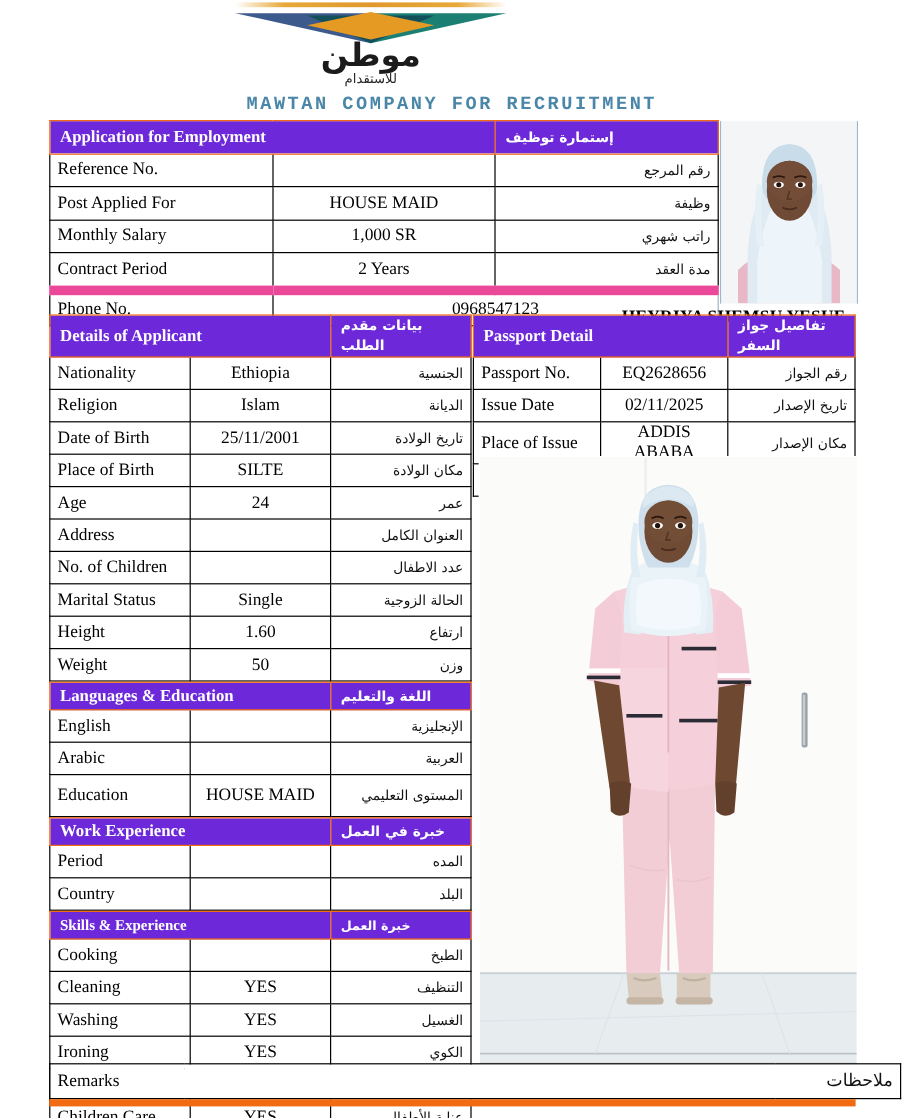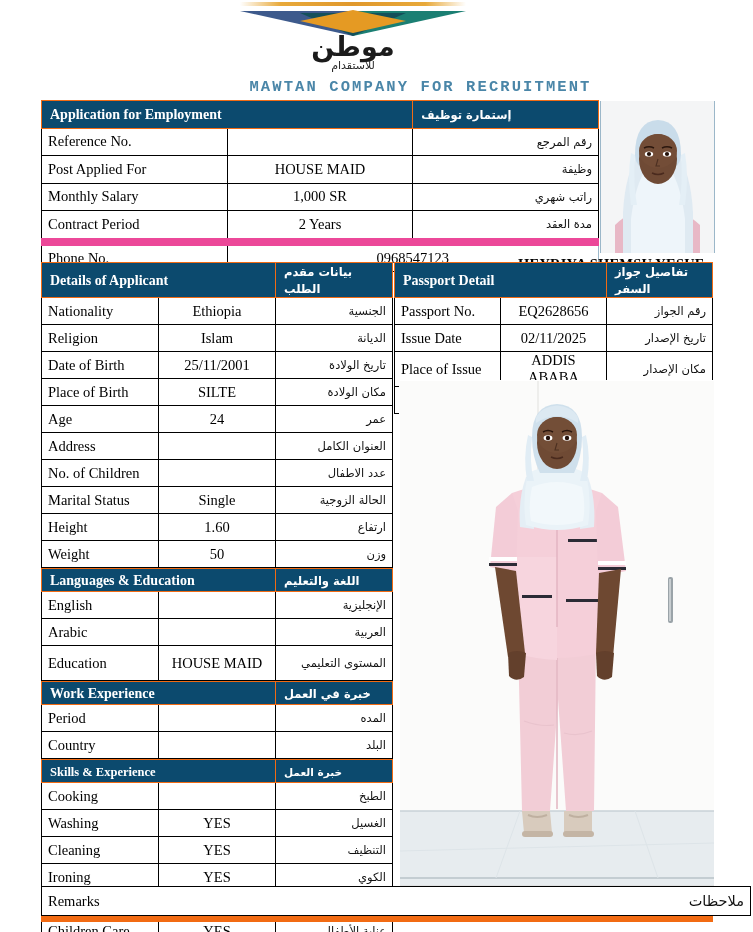--- a/index.html
+++ b/index.html
@@ -5,21 +5,21 @@
   html,body{margin:0;padding:0;background:#fff;}
   body{
     width:753px;height:932px;
     font-family:"Liberation Serif", serif;
     color:#000;
     overflow:hidden;
     position:relative;
   }
 
   
-  .letterhead{width:659px;height:96px;position:relative;margin-left:44px;}
+  .letterhead{width:659px;height:96px;position:relative;}
   .logo-wrap{
     position:absolute;left:196px;top:2px;width:226px;height:74px;
   }
   .logo-top-bar{
     position:absolute;left:0;top:0;width:226px;height:4px;
     background:linear-gradient(to right,#fff 0%,#e8a93a 18%,#e0982c 50%,#e8a93a 82%,#fff 100%);
   }
   .logo-chev{
     position:absolute;left:0;top:7px;width:226px;height:28px;
   }
@@ -59,21 +59,21 @@
   .ar{
     font-family:"DejaVu Sans", sans-serif;
     font-size:11.5px;
     direction:rtl;
     text-align:right;
     color:#111;
   }
   .ctr{text-align:center;}
   .bold{font-weight:normal;}
   .bandcell{
-    background:#0c4a6e;
+    background:#6d28d9;
     color:#fff;
     border:1px solid #F26B13;
     height:22px;
     padding:0 8px;
   }
   .band-en{
     font-weight:bold;font-size:14px;color:#fff;
     font-family:"Liberation Serif", serif;
   }
   .band-ar{
@@ -360,28 +360,28 @@
           <td class="bandcell">
             <span class="band-ar" style="font-size:10.5px">خبرة العمل</span>
           </td>
         </tr>
         <tr>
           <td class="l1">Cooking</td>
           <td class="l2 ctr"></td>
           <td class="l3 ar">الطبخ</td>
         </tr>
         <tr>
+          <td class="l1">Cleaning</td>
+          <td class="l2 ctr">YES</td>
+          <td class="l3 ar">التنظيف</td>
+        </tr>
+        <tr>
           <td class="l1">Washing</td>
           <td class="l2 ctr">YES</td>
           <td class="l3 ar">الغسيل</td>
-        </tr>
-        <tr>
-          <td class="l1">Cleaning</td>
-          <td class="l2 ctr">YES</td>
-          <td class="l3 ar">التنظيف</td>
         </tr>
         <tr>
           <td class="l1">Ironing</td>
           <td class="l2 ctr">YES</td>
           <td class="l3 ar">الكوي</td>
         </tr>
         <tr>
           <td class="l1">Babysitting</td>
           <td class="l2 ctr">YES</td>
           <td class="l3 ar">عناية الرضيع</td>

